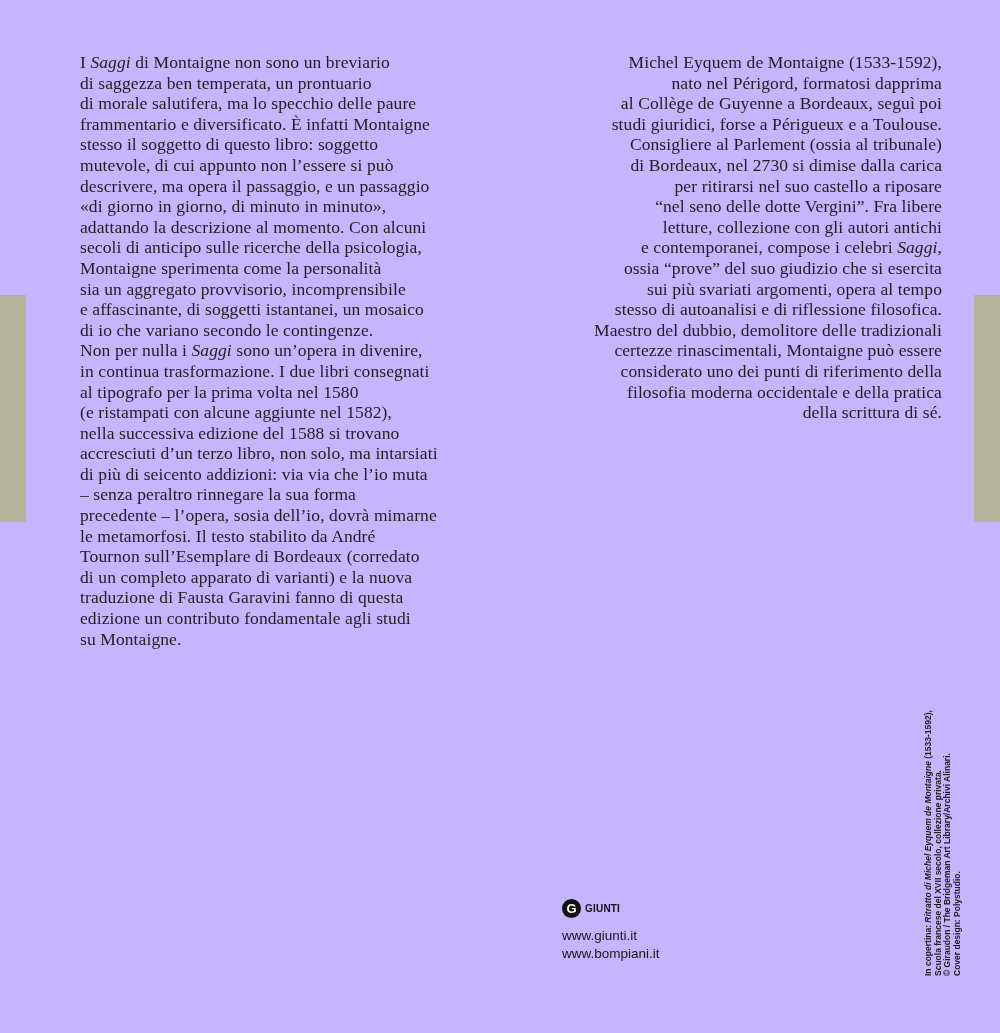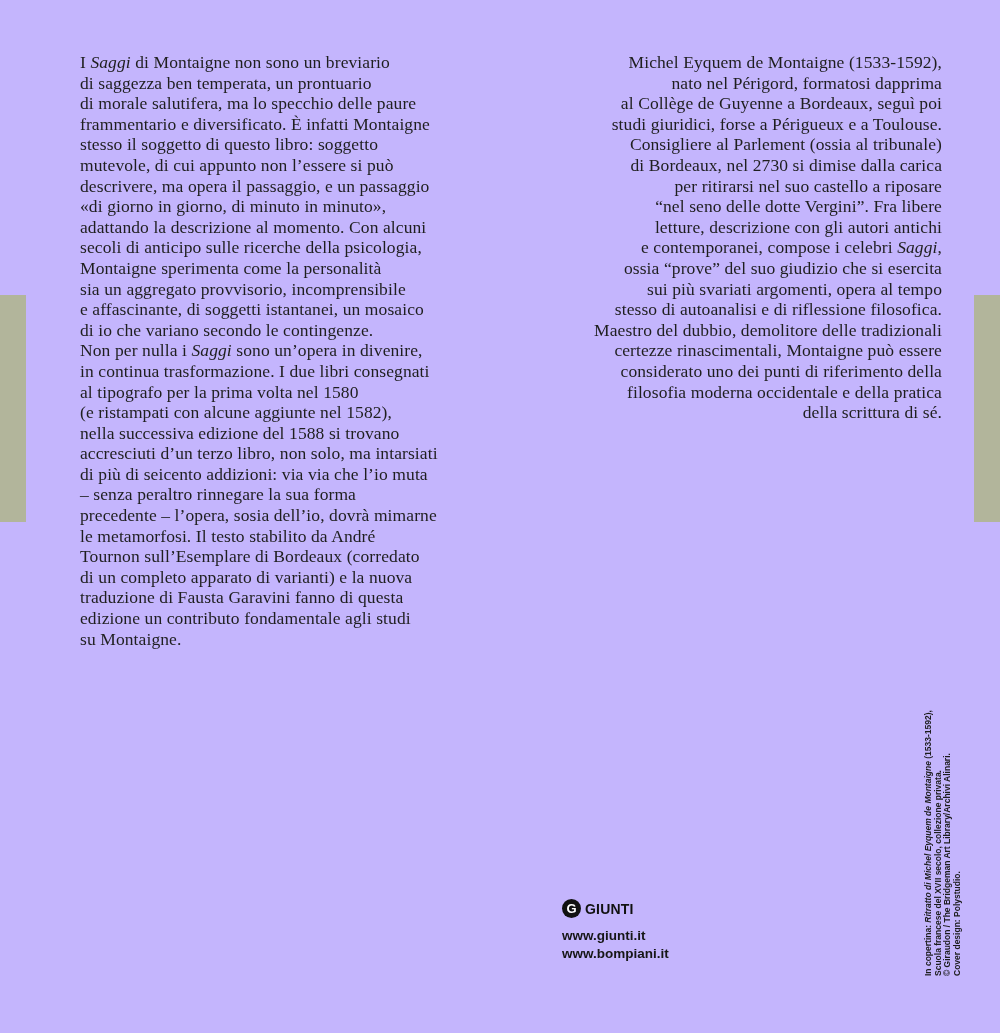--- a/index.html
+++ b/index.html
@@ -39,27 +39,27 @@
     font-family:"Liberation Sans", sans-serif;
   }
   .brand-mark{
     width:19px;height:19px;border-radius:50%;
     background:var(--logo-black);color:#ffffff;
     font-weight:bold;font-size:13px;
     display:flex;align-items:center;justify-content:center;
     line-height:1;
   }
   .brand-name{
-    font-weight:bold;font-size:14px;letter-spacing:0.2px;
+    font-weight:bold;font-size:10px;letter-spacing:0.2px;
     color:var(--logo-black);
   }
   .urls{
     position:absolute;left:562px;top:927px;
     font-family:"Liberation Sans", sans-serif;
-    font-weight:bold;font-size:13.5px;line-height:18px;
+    font-weight:normal;font-size:13.5px;line-height:18px;
     color:#161616;
   }
   .urls .text-line{white-space:nowrap;}
   .credits{
     position:absolute;left:924px;top:690px;
     width:40px;height:286px;
   }
   .credits-inner{
     width:286px;height:40px;
     transform:translateY(286px) rotate(-90deg);
@@ -112,21 +112,21 @@
 
   <div class="col col-right">
       <div class="text-line">Michel Eyquem de Montaigne (1533-1592),</div>
       <div class="text-line">nato nel Périgord, formatosi dapprima</div>
       <div class="text-line">al Collège de Guyenne a Bordeaux, seguì poi</div>
       <div class="text-line">studi giuridici, forse a Périgueux e a Toulouse.</div>
       <div class="text-line">Consigliere al Parlement (ossia al tribunale)</div>
       <div class="text-line">di Bordeaux, nel 2730 si dimise dalla carica</div>
       <div class="text-line">per ritirarsi nel suo castello a riposare</div>
       <div class="text-line">“nel seno delle dotte Vergini”. Fra libere</div>
-      <div class="text-line">letture, descrizione con gli autori antichi</div>
+      <div class="text-line">letture, collezione con gli autori antichi</div>
       <div class="text-line">e contemporanei, compose i celebri <i>Saggi</i>,</div>
       <div class="text-line">ossia “prove” del suo giudizio che si esercita</div>
       <div class="text-line">sui più svariati argomenti, opera al tempo</div>
       <div class="text-line">stesso di autoanalisi e di riflessione filosofica.</div>
       <div class="text-line">Maestro del dubbio, demolitore delle tradizionali</div>
       <div class="text-line">certezze rinascimentali, Montaigne può essere</div>
       <div class="text-line">considerato uno dei punti di riferimento della</div>
       <div class="text-line">filosofia moderna occidentale e della pratica</div>
       <div class="text-line">della scrittura di sé.</div>
     </div>

